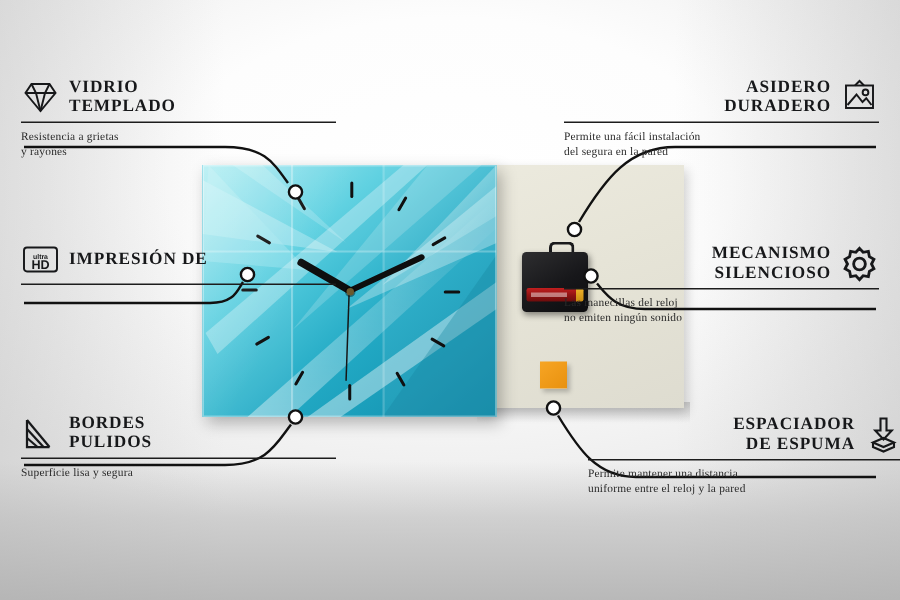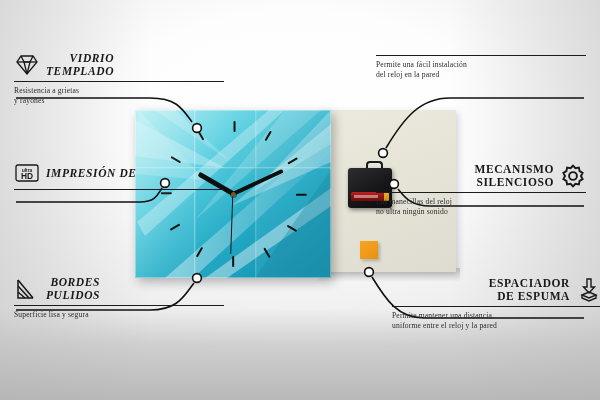--- a/index.html
+++ b/index.html
@@ -18,21 +18,21 @@
   .vign-r{position:absolute;right:0;top:0;width:150px;height:400px;
           background:linear-gradient(to left,rgba(170,170,170,.30),rgba(170,170,170,0));pointer-events:none;}
 
   
   .feat{position:absolute;width:210px;}
   .feat .hrow{display:flex;align-items:center;gap:6px;}
   .feat.left .hrow{justify-content:flex-start;}
   .feat.right .hrow{justify-content:flex-end;}
   .feat .htext{font-family:"Liberation Serif",serif;font-weight:700;
                font-size:11.5px;line-height:13px;letter-spacing:.6px;color:#17181a;}
-  .feat.left .htext{text-align:right;font-style:italic;}
+  .feat.left .htext{text-align:left;}
   .feat.right .htext{text-align:right;}
   .feat .rule{height:1px;background:#1c1c1c;margin:3px 0 4px 0;width:100%;}
   .feat .body{font-family:"Liberation Serif",serif;font-size:7.6px;line-height:9.6px;
               color:#2a2a2a;letter-spacing:.15px;}
   .feat.left .body{text-align:left;}
   .feat.right .body{}
   .ico{width:26px;height:26px;flex:0 0 26px;display:block;}
   .ico svg{display:block;width:26px;height:26px;}
 
   
@@ -260,24 +260,40 @@
         <span>PULIDOS</span>
       </span>
     </div>
     <div class="rule"></div>
     <div class="body">
       <span>Superficie lisa y segura</span>
     </div>
   </div>
 
   <div class="feat right" id="f-asidero">
+    <div class="hrow">
+      <span class="htext">
+        <span>ASIDERO</span><br>
+        <span>DURADERO</span>
+      </span>
+      <span class="ico">
+        <svg viewBox="0 0 26 26">
+            <g fill="none" stroke="#17181a" stroke-width="1.3">
+          <path d="M10 5 L13 2 L16 5"></path>
+          <rect x="4" y="5" width="18" height="15"></rect>
+          <path d="M5 18 L11 11 L15 16 L17.5 13.5 L21 18"></path>
+          <circle cx="17" cy="9.6" r="1.9"></circle>
+            </g>
+          </svg>
+      </span>
+    </div>
     <div class="rule"></div>
     <div class="body">
       <span>Permite una fácil instalación</span><br>
-      <span>del reloj en la pared</span>
+      <span>del segura en la pared</span>
     </div>
   </div>
 
   <div class="feat right" id="f-mecanismo">
     <div class="hrow">
       <span class="htext">
         <span>MECANISMO</span><br>
         <span>SILENCIOSO</span>
       </span>
       <span class="ico">
@@ -285,21 +301,21 @@
             <g fill="none" stroke="#17181a" stroke-width="1.9">
           <path d="M13 2.6 L15.4 5.2 L18.9 4.6 L19.6 8.1 L22.6 9.9 L21 13 L22.6 16.1 L19.6 17.9 L18.9 21.4 L15.4 20.8 L13 23.4 L10.6 20.8 L7.1 21.4 L6.4 17.9 L3.4 16.1 L5 13 L3.4 9.9 L6.4 8.1 L7.1 4.6 L10.6 5.2 Z"></path>
           <circle cx="13" cy="13" r="3.9"></circle>
             </g>
           </svg>
       </span>
     </div>
     <div class="rule"></div>
     <div class="body">
       <span>Las manecillas del reloj</span><br>
-      <span>no ultra ningún sonido</span>
+      <span>no emiten ningún sonido</span>
     </div>
   </div>
 
   <div class="feat right" id="f-espaciador">
     <div class="hrow">
       <span class="htext">
         <span>ESPACIADOR</span><br>
         <span>DE ESPUMA</span>
       </span>
       <span class="ico">

